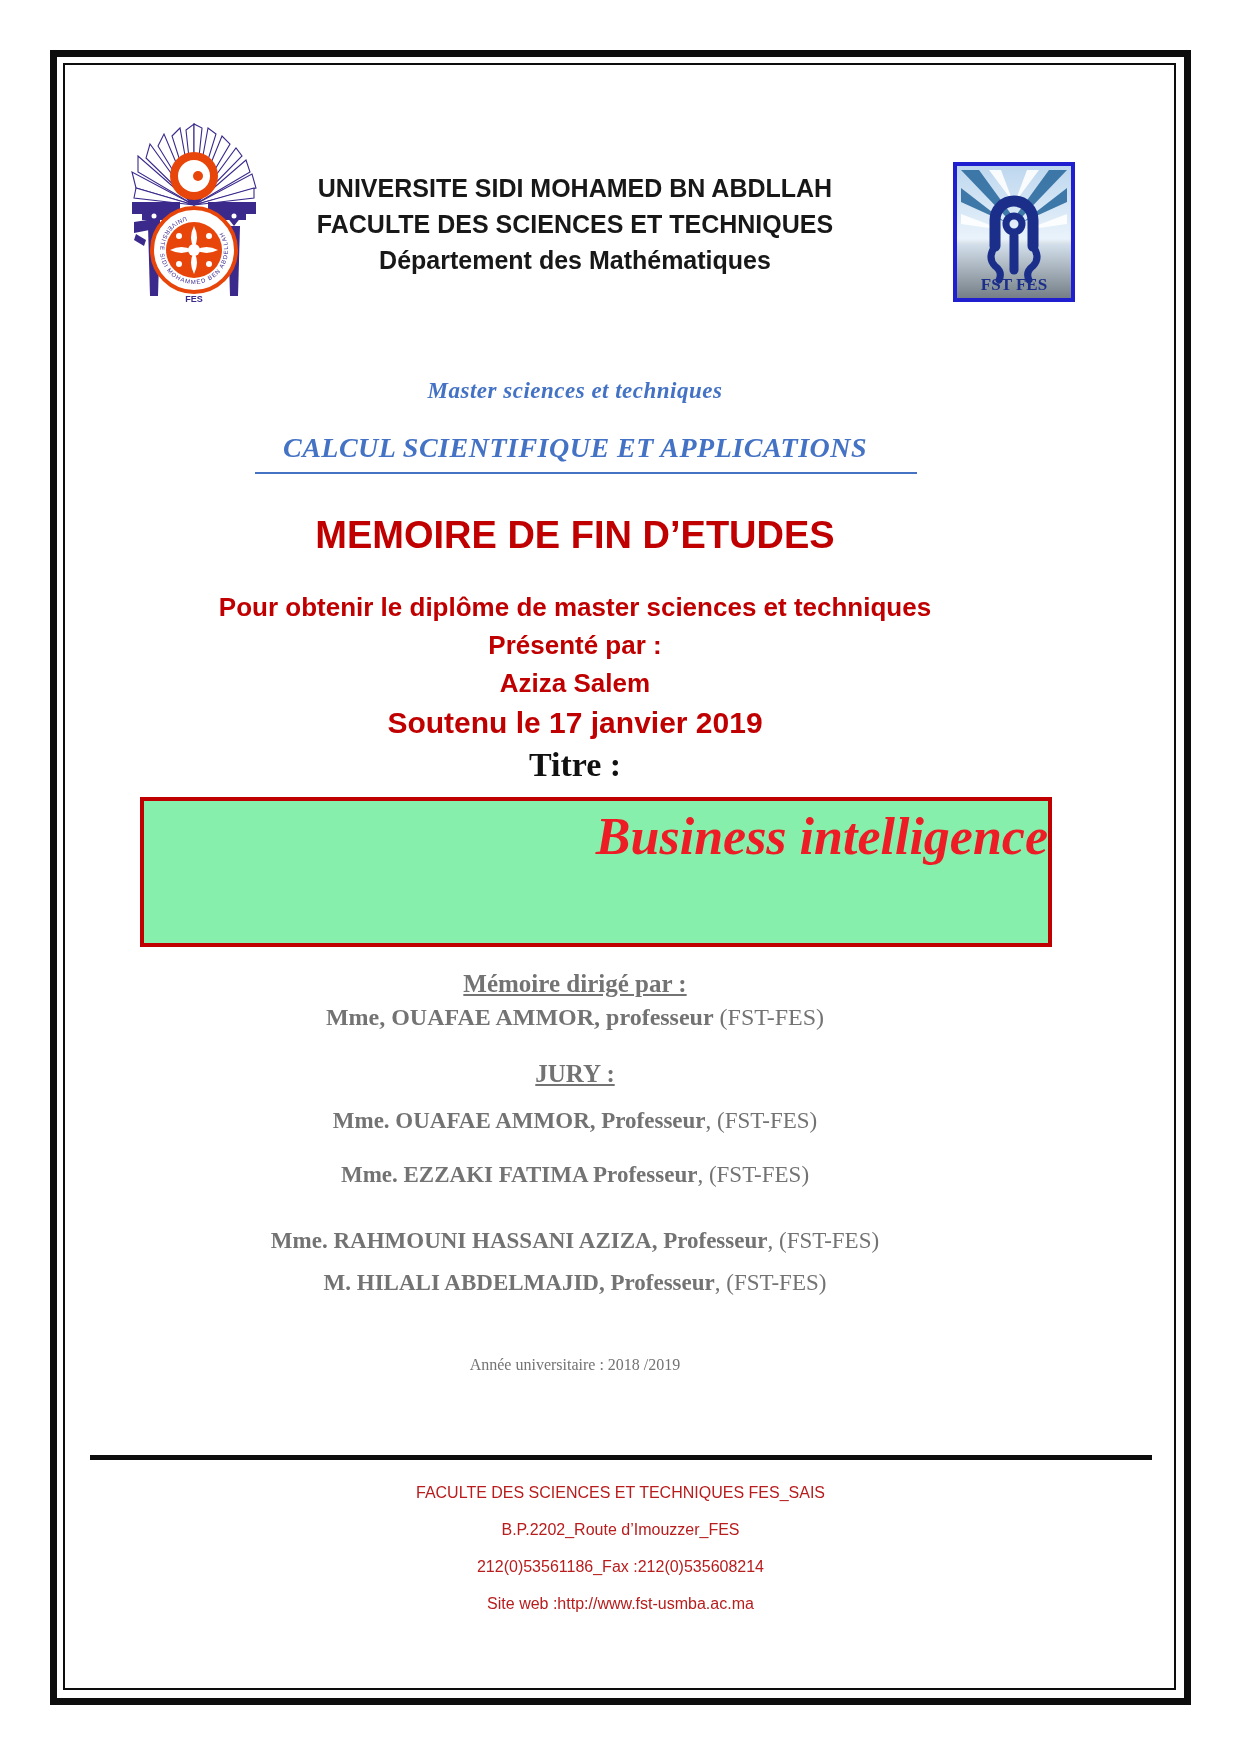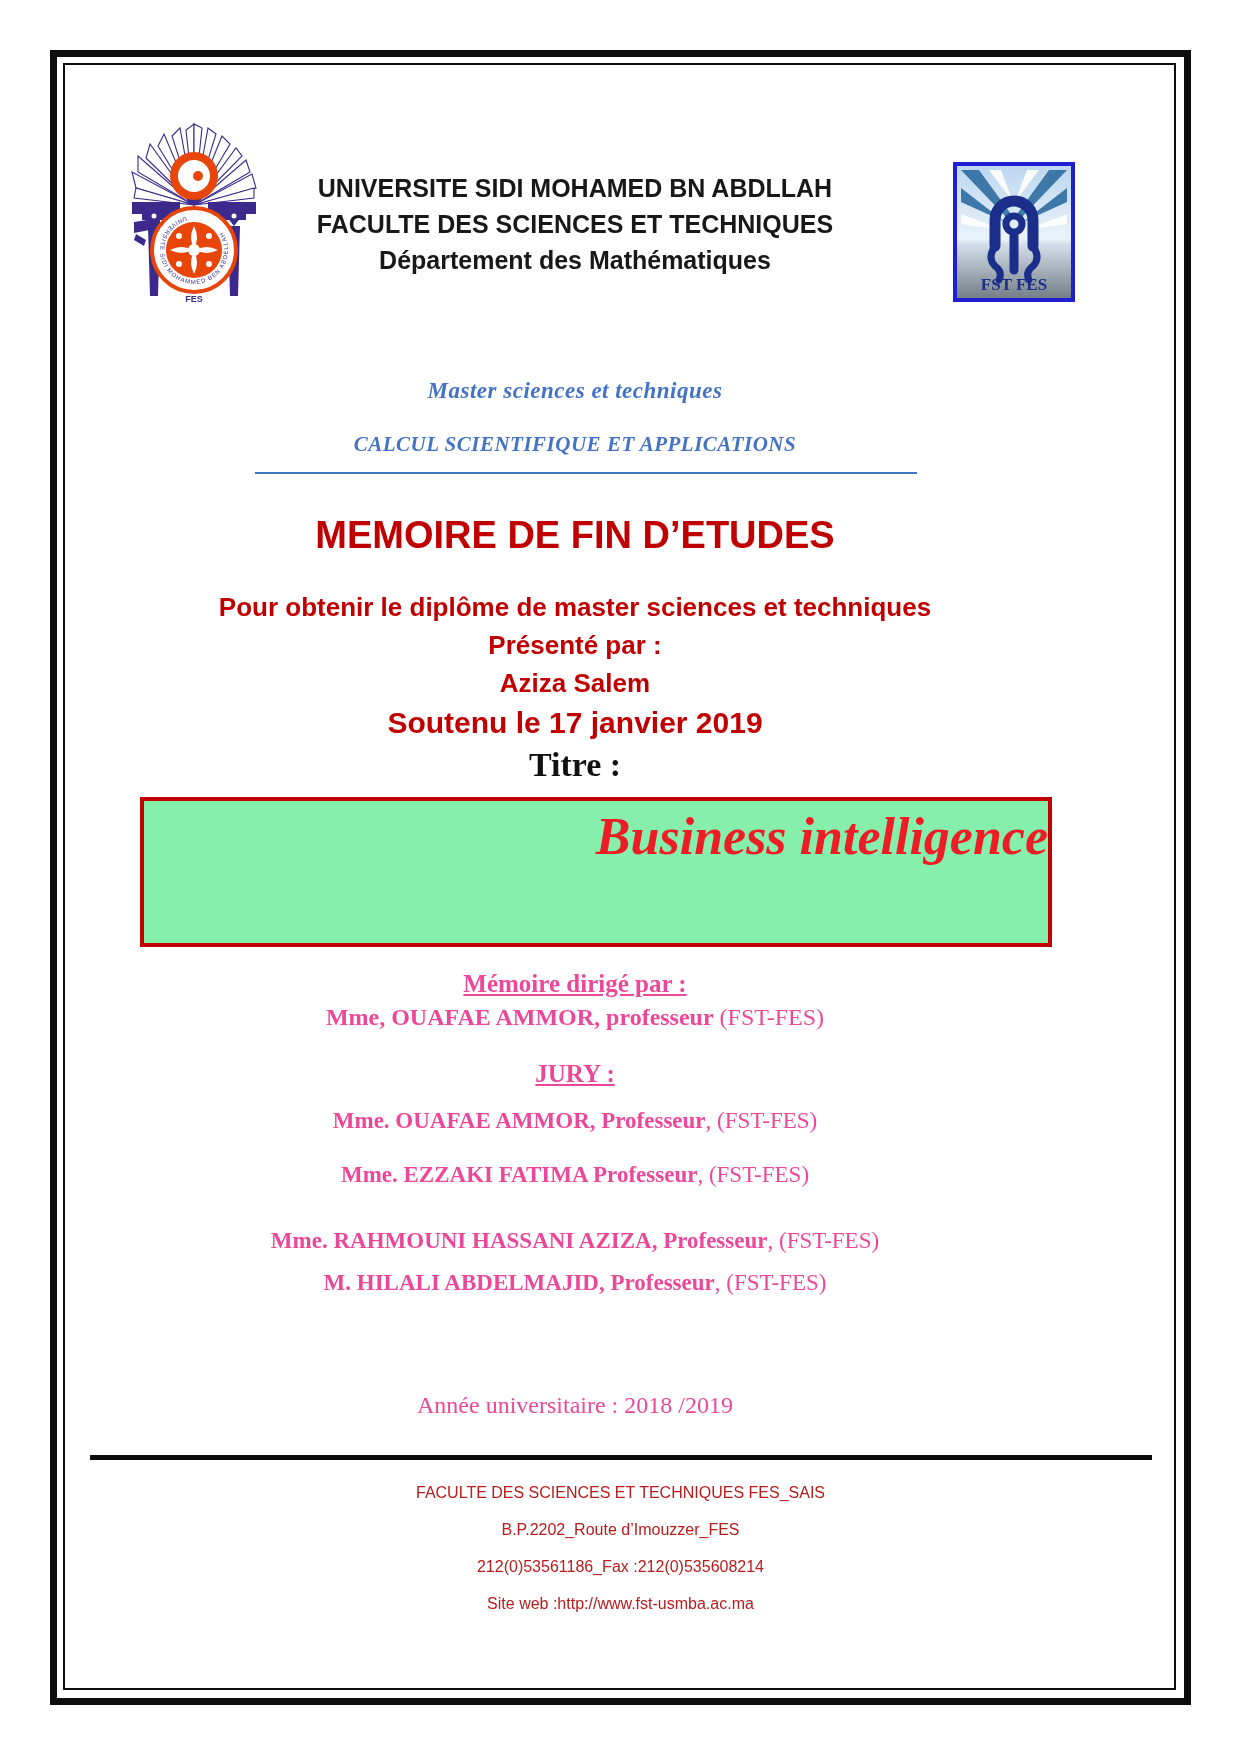--- a/index.html
+++ b/index.html
@@ -27,21 +27,21 @@
   .master-line{
     top:378px;
     font-family:"Liberation Serif", serif;
     font-style:italic;font-weight:bold;
     font-size:23px;color:#4472c4;letter-spacing:.5px;
   }
   .calcul-line{
     top:432px;
     font-family:"Liberation Serif", serif;
     font-style:italic;font-weight:bold;
-    font-size:21px;color:#4472c4;letter-spacing:.5px;
+    font-size:28px;color:#4472c4;letter-spacing:.5px;
   }
   .blue-rule{
     top:472px;left:255px;width:662px;height:0;
     border-top:2px solid #4472c4;
   }
   .red{color:#c00000;}
   .memoire-title{top:514px;font-size:38px;font-weight:bold;}
   .memoire-sub{top:592px;font-size:26px;font-weight:bold;}
   .presente{top:630px;font-size:26px;font-weight:bold;}
   .author{top:668px;font-size:26px;font-weight:bold;}
@@ -59,33 +59,33 @@
     margin-top:6px;
     font-family:"Liberation Serif", serif;
     font-weight:bold;font-style:italic;
     font-size:52px;color:#ee1c25;
   }
   .bi-sub{
     margin-top:10px;
     font-family:"Liberation Serif", serif;
     font-size:23px;color:#e32b2b;letter-spacing:.5px;
   }
-  .serif{font-family:"Liberation Serif", serif;color:#ec4899;}
+  .serif{font-family:"Liberation Serif", serif;color:#737373;}
   .dirige-label{top:970px;font-size:25px;font-weight:bold;}
   .dirige-label span{text-decoration:underline;}
   .dirige-name{top:1004px;font-size:24px;}
   .jury-label{top:1060px;font-size:25px;font-weight:bold;}
   .jury-label span{text-decoration:underline;}
   .jury-row{font-size:23px;}
   .jury-1{top:1108px;}
   .jury-2{top:1162px;}
   .jury-3{top:1216px;margin-top:12px;}
   .jury-4{top:1270px;}
   .b{font-weight:bold;}
-  .annee{top:1392px;font-size:24px;}
+  .annee{top:1356px;font-size:16px;}
   .footer-rule{
     top:1455px;left:90px;width:1062px;height:0;
     border-top:5px solid #0d0d0d;
   }
   .footer-text{
     top:1474px;left:66px;width:1109px;text-align:center;
     font-size:16px;line-height:37px;color:#b91c1c;
   }
   .logo-left{top:110px;left:124px;width:140px;height:205px;}
   .logo-right{top:162px;left:953px;width:135px;height:140px;}

